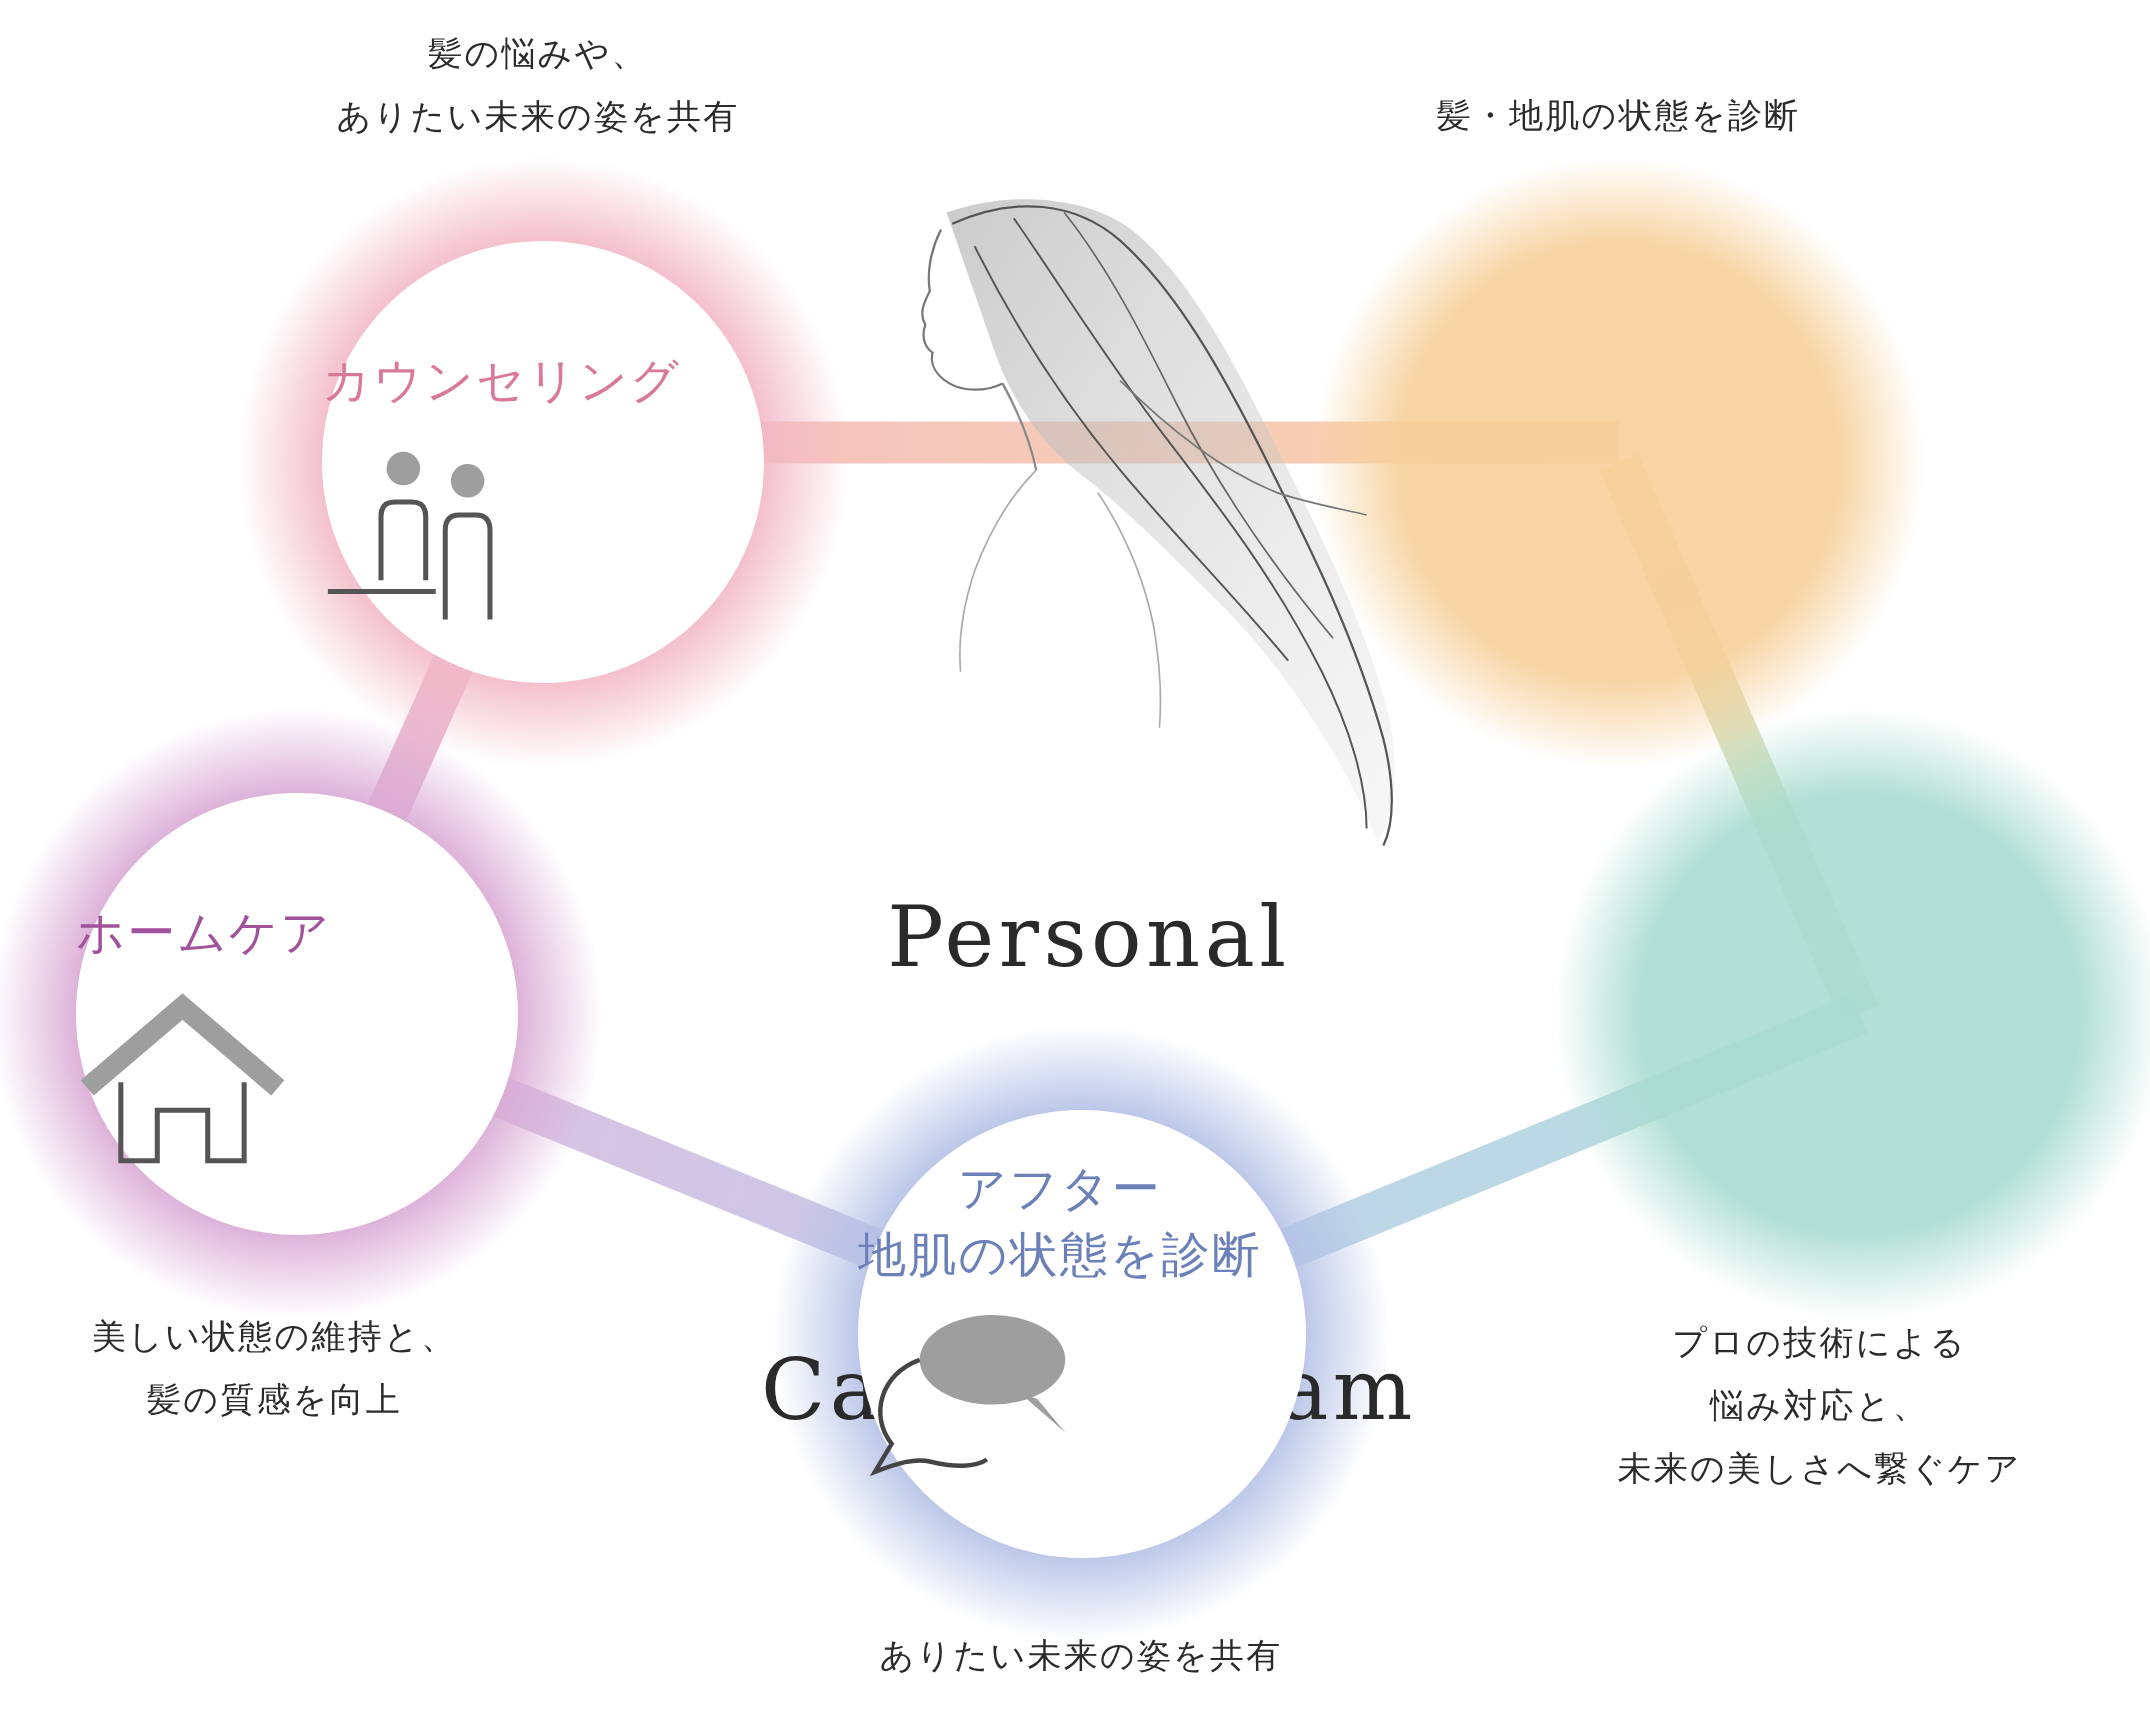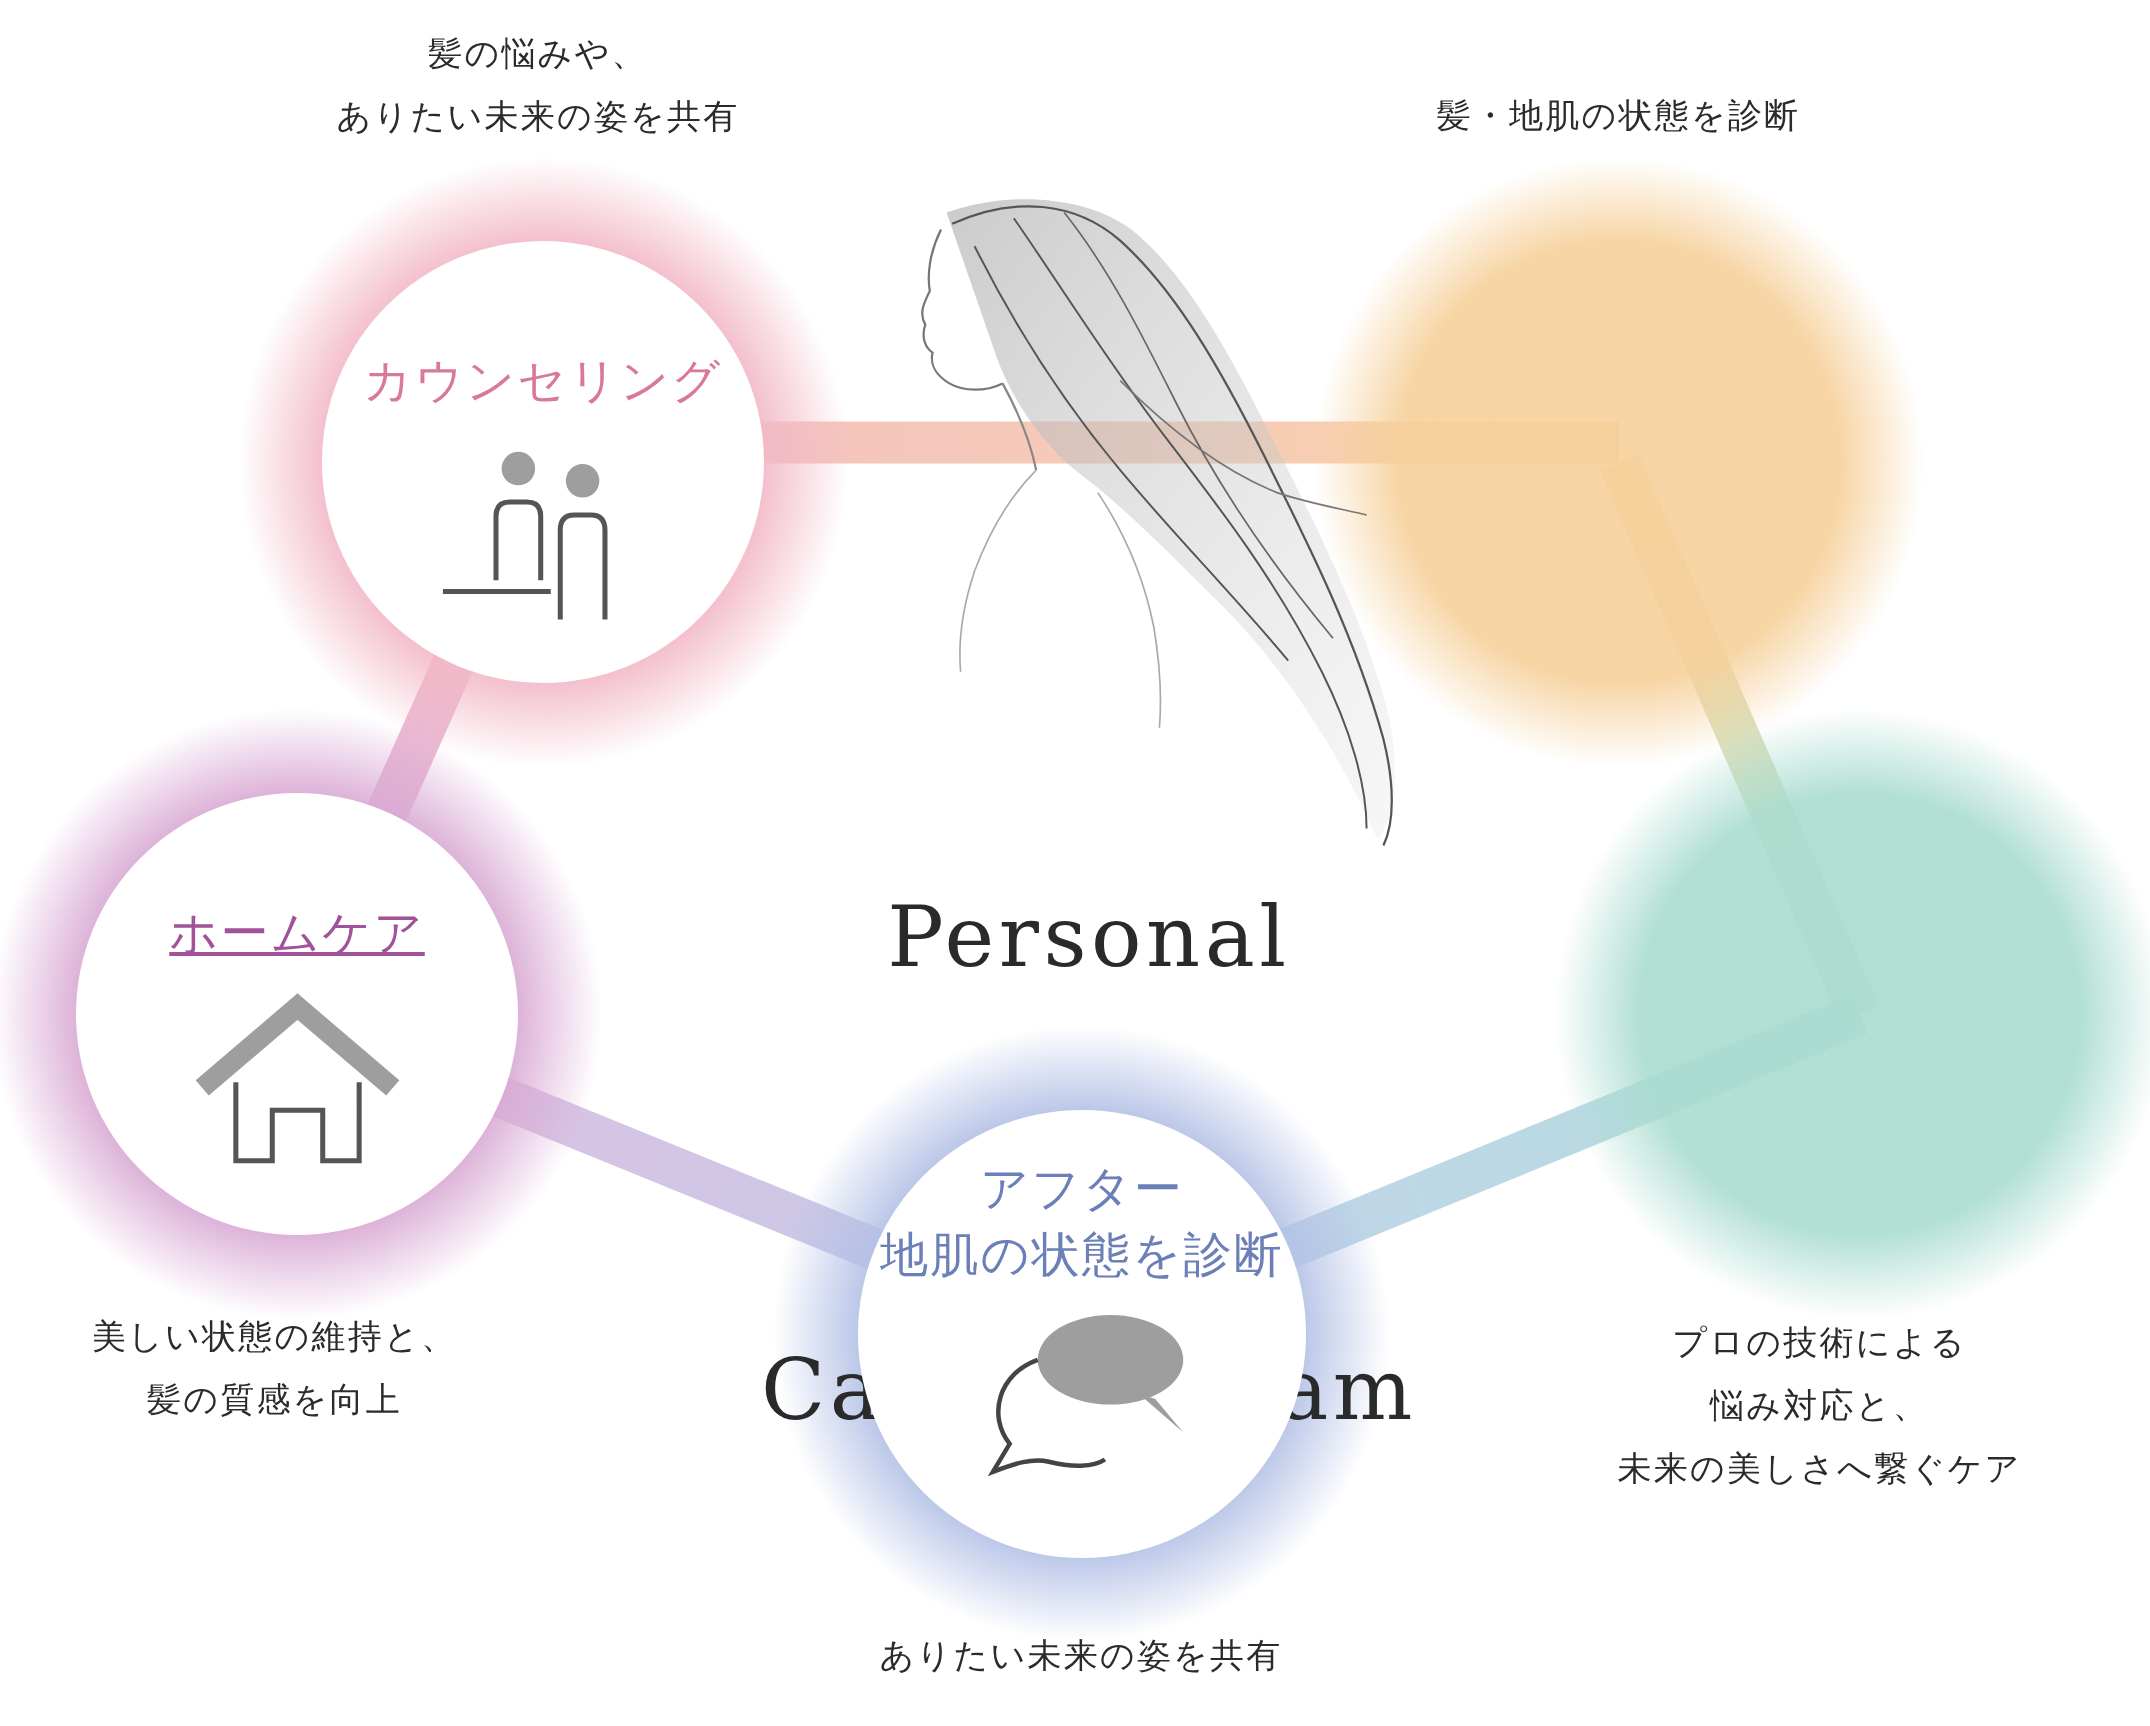--- a/index.html
+++ b/index.html
@@ -1,21 +1,21 @@
 <!DOCTYPE html>
 <html style="font-size:9px"><head>
 <meta charset="utf-8">
 <style>
   html, body { margin:0; padding:0; background:#ffffff; }
   body { width:2151px; height:1727px; position:relative; overflow:hidden;
          font-family:"DejaVu Sans", "Liberation Sans", sans-serif; color:#2a2a2a; }
   .stage { position:absolute; left:0; top:0; width:2151px; height:1727px; }
   svg.connectors { position:absolute; left:0; top:0; }
   .node { position:absolute; width:442px; height:442px; border-radius:50%;
-          background:#ffffff; display:flex; flex-direction:column; align-items:center; }
+          background:#ffffff; display:flex; flex-direction:column; align-items:flex-start; }
   .node-title { margin-top:106px; font-size:48px; letter-spacing:2.2px; text-align:center;
                 line-height:66px; white-space:pre-line; }
   .node-icon { margin-top:22.4px; }
   .caption { position:absolute; font-size:34px; line-height:63px; text-align:center;
              color:#2b2b2b; letter-spacing:2.2px; white-space:pre-line; }
   .center-title { position:absolute; left:728px; top:711px; width:722px; text-align:center;
                   font-family:"DejaVu Serif", "Liberation Serif", serif; font-size:84px;
                   line-height:151px; color:#2a2a2a; letter-spacing:4.5px; white-space:pre-line; }
   .figure { position:absolute; left:829px; top:179px; }
 </style>
@@ -123,21 +123,21 @@
     <div class="node-title" style="color:#6b7fb8; margin-top:45px;">アフター
 地肌の状態を診断</div>
     <svg class="node-icon" width="213" height="168" viewBox="0 0 380 300" style="margin-top:28px;">
       <ellipse cx="240" cy="80" rx="130" ry="80" fill="#9e9e9e"></ellipse>
       <polygon points="290,140 370,210 320,150" fill="#9e9e9e"></polygon>
       <path d="M110,80 C40,105 20,180 60,230 L30,280 C70,265 100,255 130,262 C170,272 210,272 230,258" fill="none" stroke="#444" stroke-width="8"></path>
     </svg>
   </div>
 
   <div class="node" style="left:76px; top:793px;">
-    <div class="node-title" style="color:#a2529a;text-decoration:underline;">ホームケア</div>
+    <div class="node-title" style="color:#a2529a;">ホームケア</div>
     <svg class="node-icon" width="213" height="185" viewBox="0 0 380 330">
       <polyline points="20,180 190,35 360,180" fill="none" stroke="#9e9e9e" stroke-width="36"></polyline>
       <path d="M80,170 L80,310 L145,310 L145,220 L235,220 L235,310 L300,310 L300,170" fill="none" stroke="#555" stroke-width="9"></path>
     </svg>
   </div>
 
   <div class="caption" style="left:241px; top:22.4px; width:594px;">髪の悩みや、
 ありたい未来の姿を共有</div>
   <div class="caption" style="left:1333px; top:84px; width:571px;">髪・地肌の状態を診断</div>
   <div class="caption" style="left:1531px; top:1311px; width:577px;">プロの技術による

